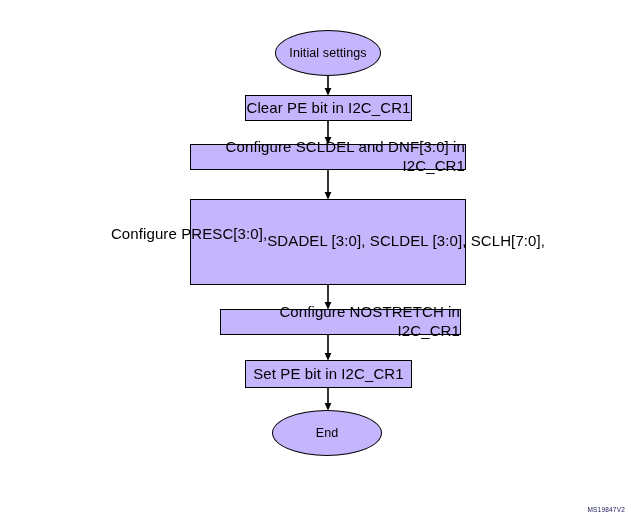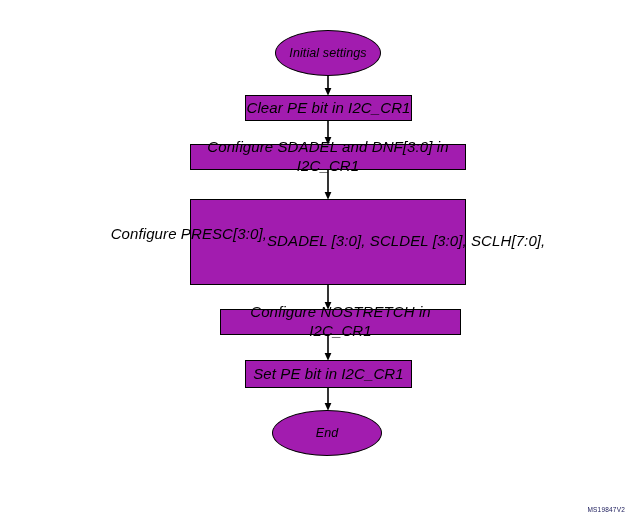--- a/index.html
+++ b/index.html
@@ -23,24 +23,23 @@
     width: 631px;
     height: 512px;
   }
 
   .node {
     position: absolute;
     box-sizing: border-box;
     display: flex;
     align-items: center;
     justify-content: center;
-    text-align: center;
+    text-align: right;
     color: #000000;
-    background: #a21caf;
-    font-style: italic;
+    background: #c4b5fd;
   }
 
   .node.process {
     border: 1.6px solid #000000;
     font-size: 15px;
     line-height: 1.25;
     letter-spacing: 0.1px;
   }
 
   .node.terminator {
@@ -149,21 +148,21 @@
 
 <div class="node terminator" id="node-initial-settings">
   <span>Initial settings</span>
 </div>
 
 <div class="node process" id="node-clear-pe">
   <span>Clear PE bit in I2C_CR1</span>
 </div>
 
 <div class="node process" id="node-anfoff">
-  <span>Configure SDADEL and DNF[3:0] in I2C_CR1</span>
+  <span>Configure SCLDEL and DNF[3:0] in I2C_CR1</span>
 </div>
 
 <div class="node process" id="node-presc">
   <span class="line line-1">Configure PRESC[3:0],</span>
   <span class="line line-2">SDADEL [3:0], SCLDEL [3:0], SCLH[7:0],</span>
 </div>
 
 <div class="node process" id="node-nostretch">
   <span>Configure NOSTRETCH in I2C_CR1</span>
 </div>

